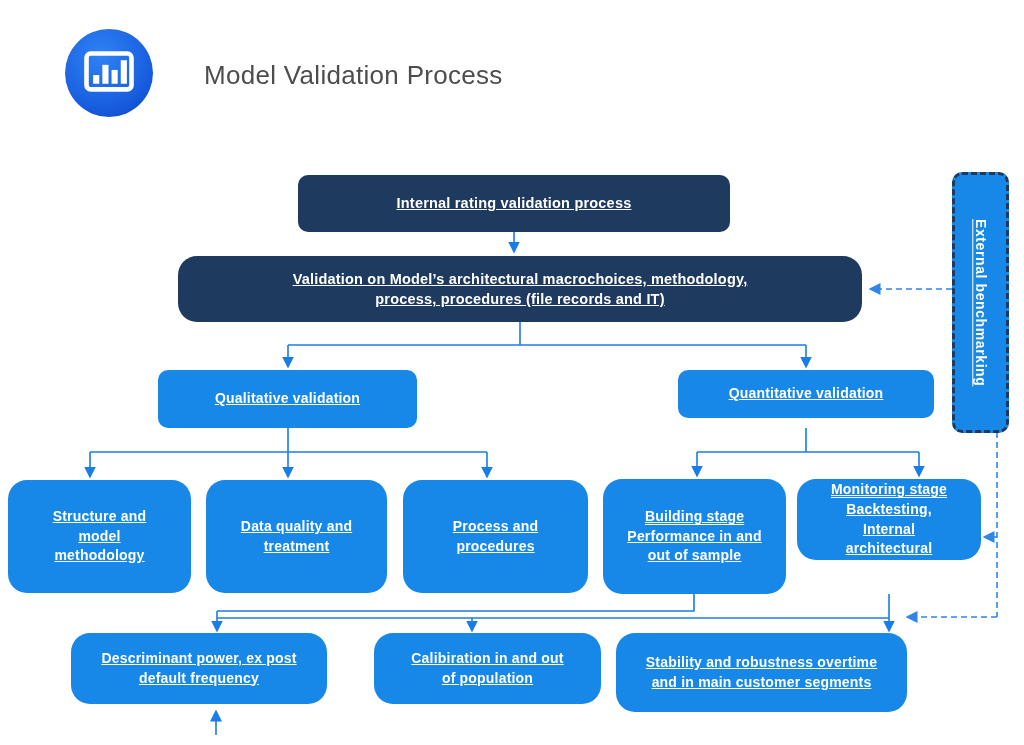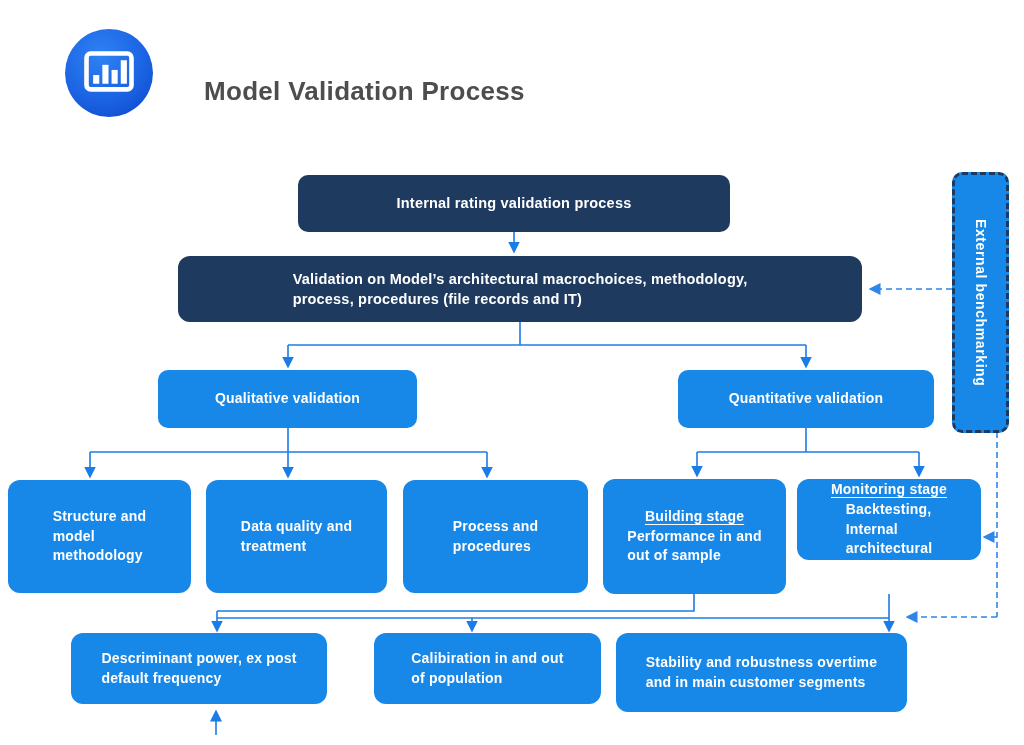--- a/index.html
+++ b/index.html
@@ -3,34 +3,34 @@
 <meta charset="utf-8">
 <style>
   html,body{margin:0;padding:0;background:#ffffff;}
   .canvas{
     position:relative;width:1024px;height:745px;background:#ffffff;overflow:hidden;
     font-family:"Liberation Sans", sans-serif;
   }
   .edges{position:absolute;left:0;top:0;width:1024px;height:745px;}
   .node{
     position:absolute;display:flex;align-items:center;justify-content:center;
-    color:#ffffff;font-weight:600;font-size:14px;line-height:1.4;
-    letter-spacing:.2px;box-sizing:border-box;white-space:pre-line;
+    text-align:center;color:#ffffff;font-weight:600;font-size:14px;line-height:1.4;
+    letter-spacing:.2px;box-sizing:border-box;white-space:pre-line;text-decoration:underline;
   }
   .navy{background:#1e3a5f;border-radius:10px;font-size:14.5px;}
   .blue{background:#1787e8;border-radius:10px;}
-  .big-radius{border-radius:12px;}
+  .big-radius{border-radius:19px;}
   .stage-title{text-decoration:underline;text-underline-offset:3px;}
   .vertical{
     writing-mode:vertical-rl;border:3px dashed #1d3a5e;border-radius:10px;
     letter-spacing:.6px;
   }
   .header-title{
-    position:absolute;left:204px;top:60px;font-size:26px;font-weight:700;
-    color:#4d4d4d;letter-spacing:.3px;margin-top:16px;
+    position:absolute;left:204px;top:60px;font-size:26px;font-weight:400;
+    color:#4d4d4d;letter-spacing:.3px;
   }
   .logo{position:absolute;left:64px;top:28px;width:90px;height:90px;}
 </style>
 </head>
 <body>
 
 <div class="canvas">
 
   <svg class="logo" viewBox="0 0 88 88" aria-hidden="true">
     <defs>
@@ -89,21 +89,21 @@
     </g>
   </svg>
 
   <div class="node navy" style="left:298px;top:175px;width:432px;height:57px;">Internal rating validation process</div>
 
   <div class="node navy big-radius" style="left:178px;top:256px;width:684px;height:66px;">Validation on Model’s architectural macrochoices, methodology,
 process, procedures (file records and IT)</div>
 
   <div class="node blue" style="left:158px;top:370px;width:259px;height:58px;">Qualitative validation</div>
 
-  <div class="node blue" style="left:678px;top:370px;width:256px;height:58px;">Quantitative validation</div>
+  <div class="node blue" style="left:678px;top:370px;width:256px;height:48px;">Quantitative validation</div>
 
   <div class="node blue big-radius" style="left:8px;top:480px;width:183px;height:113px;">Structure and
 model
 methodology</div>
 
   <div class="node blue big-radius" style="left:206px;top:480px;width:181px;height:113px;">Data quality and
 treatment</div>
 
   <div class="node blue big-radius" style="left:403px;top:480px;width:185px;height:113px;">Process and
 procedures</div>

